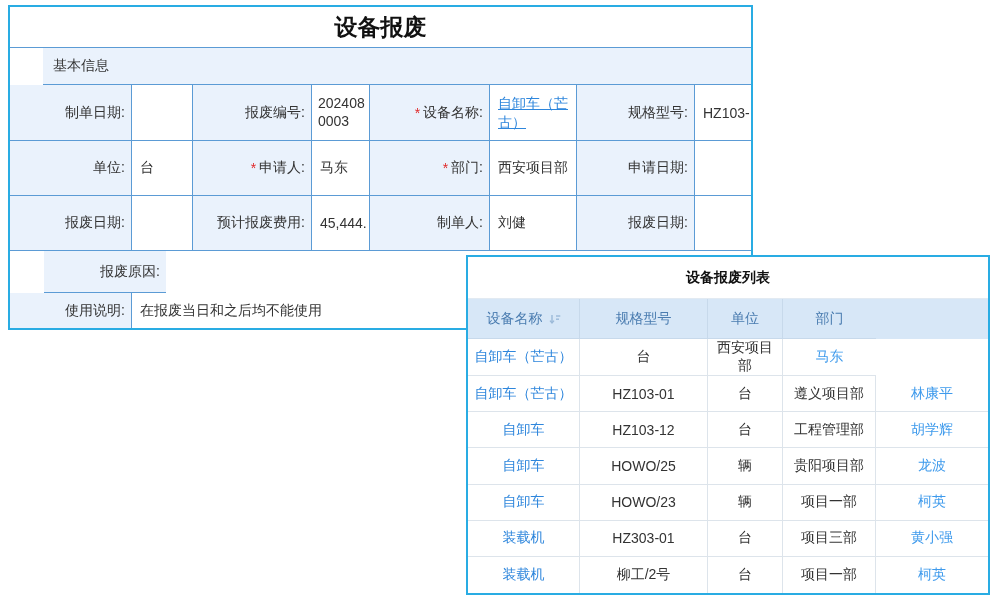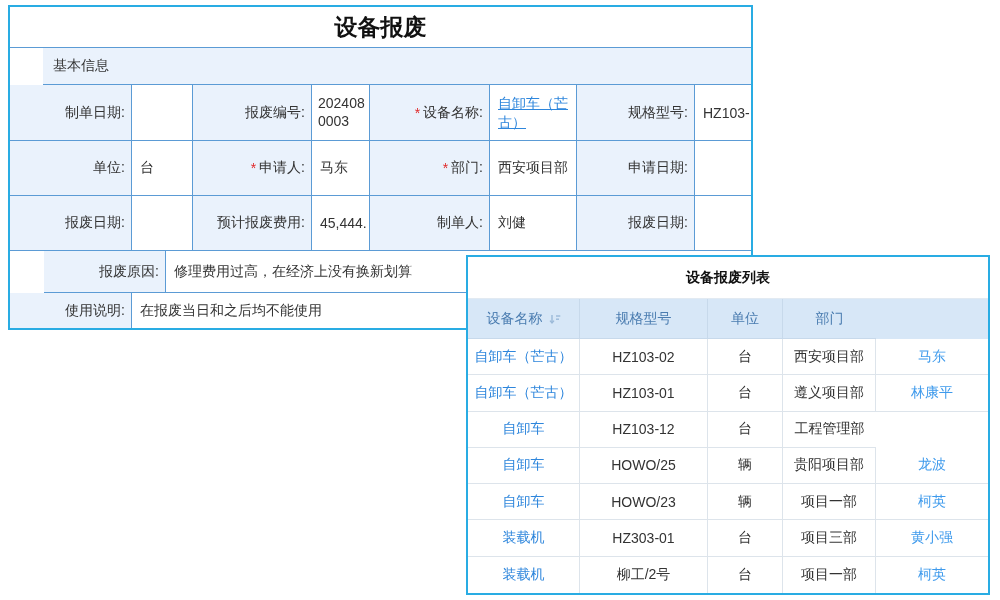--- a/index.html
+++ b/index.html
@@ -127,23 +127,20 @@
           <span>刘健</span>
         </div>
       <div class="cell lbl">报废日期:</div>
       <div class="cell val">
           <span></span>
         </div>
     </div>
 
     <div class="form-grid2 fr4">
       <div class="cell lbl">报废原因:</div>
-      <div class="cell val">
-          <span>修理费用过高，在经济上没有换新划算</span>
-        </div>
     </div>
 
     <div class="form-grid2 fr5">
       <div class="cell lbl">使用说明:</div>
       <div class="cell val">
           <span>在报废当日和之后均不能使用</span>
         </div>
     </div>
   </div>
 
@@ -165,37 +162,37 @@
         </span>
       </div>
       <div class="lcell">规格型号</div>
       <div class="lcell">单位</div>
       <div class="lcell">部门</div>
     </div>
 
     <div class="list-body">
       <div class="lrow">
         <div class="lcell c-dev">自卸车（芒古）</div>
-        <div class="lcell">HZ103-02</div>
         <div class="lcell">台</div>
         <div class="lcell">西安项目部</div>
         <div class="lcell c-app">马东</div>
       </div>
       <div class="lrow">
         <div class="lcell c-dev">自卸车（芒古）</div>
         <div class="lcell">HZ103-01</div>
         <div class="lcell">台</div>
         <div class="lcell">遵义项目部</div>
         <div class="lcell c-app">林康平</div>
       </div>
       <div class="lrow">
         <div class="lcell c-dev">自卸车</div>
         <div class="lcell">HZ103-12</div>
         <div class="lcell">台</div>
         <div class="lcell">工程管理部</div>
+        <div class="lcell c-app">胡学辉</div>
       </div>
       <div class="lrow">
         <div class="lcell c-dev">自卸车</div>
         <div class="lcell">HOWO/25</div>
         <div class="lcell">辆</div>
         <div class="lcell">贵阳项目部</div>
         <div class="lcell c-app">龙波</div>
       </div>
       <div class="lrow">
         <div class="lcell c-dev">自卸车</div>

